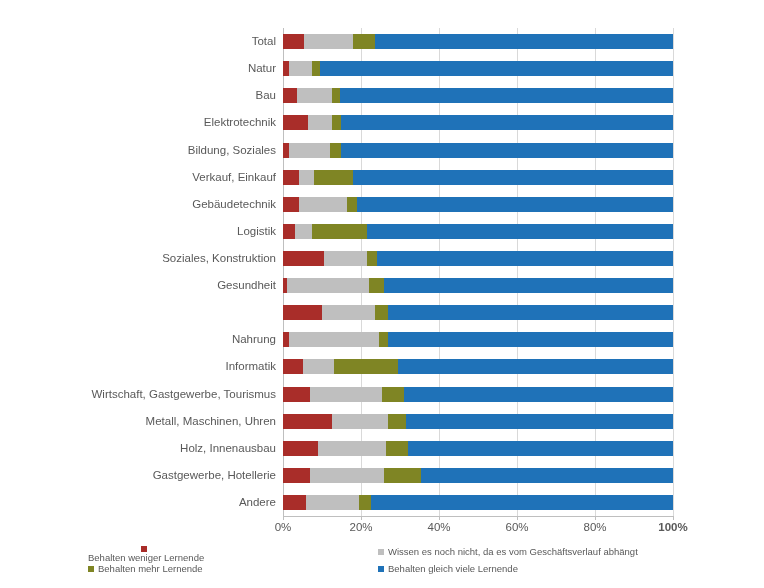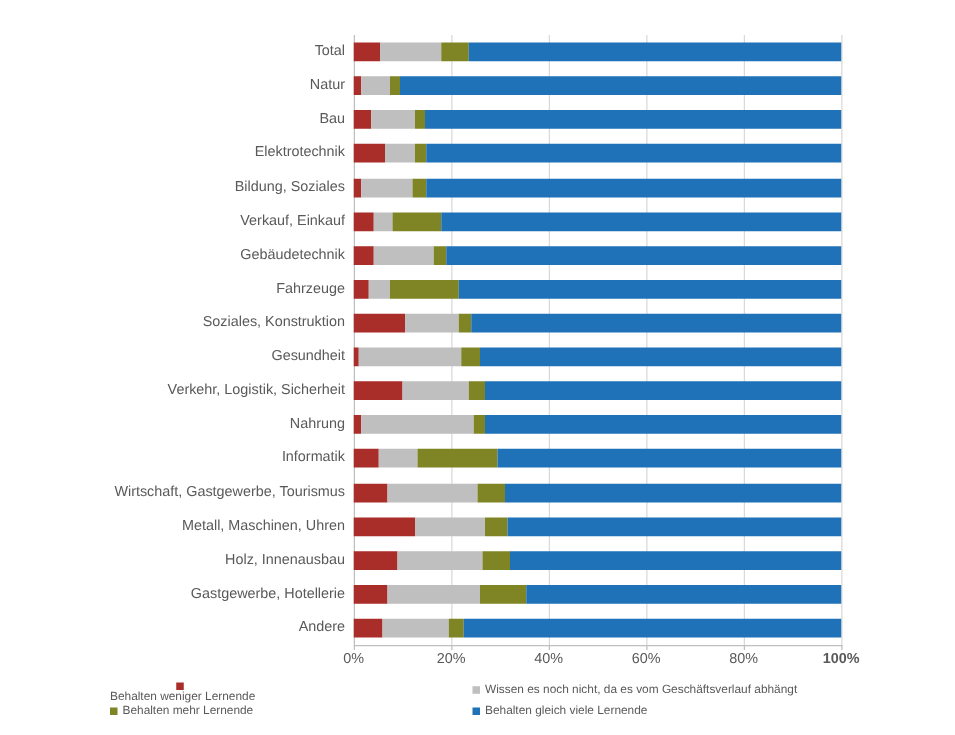--- a/index.html
+++ b/index.html
@@ -140,24 +140,23 @@
 <div id="chart-root">
 
   <div class="ylabels">
       <div class="ylabel" style="top: 7.05556px;">Total</div>
       <div class="ylabel" style="top: 34.1667px;">Natur</div>
       <div class="ylabel" style="top: 61.2778px;">Bau</div>
       <div class="ylabel" style="top: 88.3889px;">Elektrotechnik</div>
       <div class="ylabel" style="top: 115.5px;">Bildung, Soziales</div>
       <div class="ylabel" style="top: 142.611px;">Verkauf, Einkauf</div>
       <div class="ylabel" style="top: 169.722px; margin-left: 22px;">Gebäudetechnik</div>
-      <div class="ylabel" style="top: 196.833px;">Fahrzeuge</div>
+      <div class="ylabel" style="top: 196.833px;">Logistik</div>
       <div class="ylabel" style="top: 223.944px;">Soziales, Konstruktion</div>
       <div class="ylabel" style="top: 251.056px;">Gesundheit</div>
-      <div class="ylabel" style="top: 278.167px;">Verkehr, Logistik, Sicherheit</div>
       <div class="ylabel" style="top: 305.278px;">Nahrung</div>
       <div class="ylabel" style="top: 332.389px;">Informatik</div>
       <div class="ylabel" style="top: 359.5px;">Wirtschaft, Gastgewerbe, Tourismus</div>
       <div class="ylabel" style="top: 386.611px;">Metall, Maschinen, Uhren</div>
       <div class="ylabel" style="top: 413.722px;">Holz, Innenausbau</div>
       <div class="ylabel" style="top: 440.833px;">Gastgewerbe, Hotellerie</div>
       <div class="ylabel" style="top: 467.944px;">Andere</div>
     </div>
 
   <div class="plot-area">

